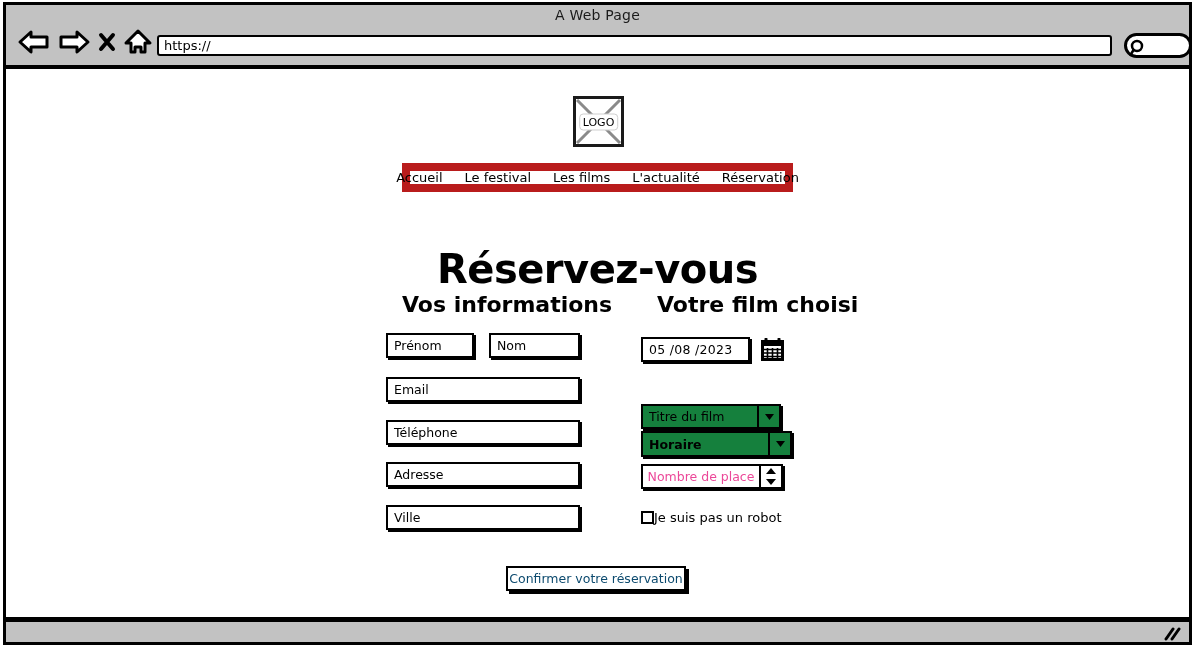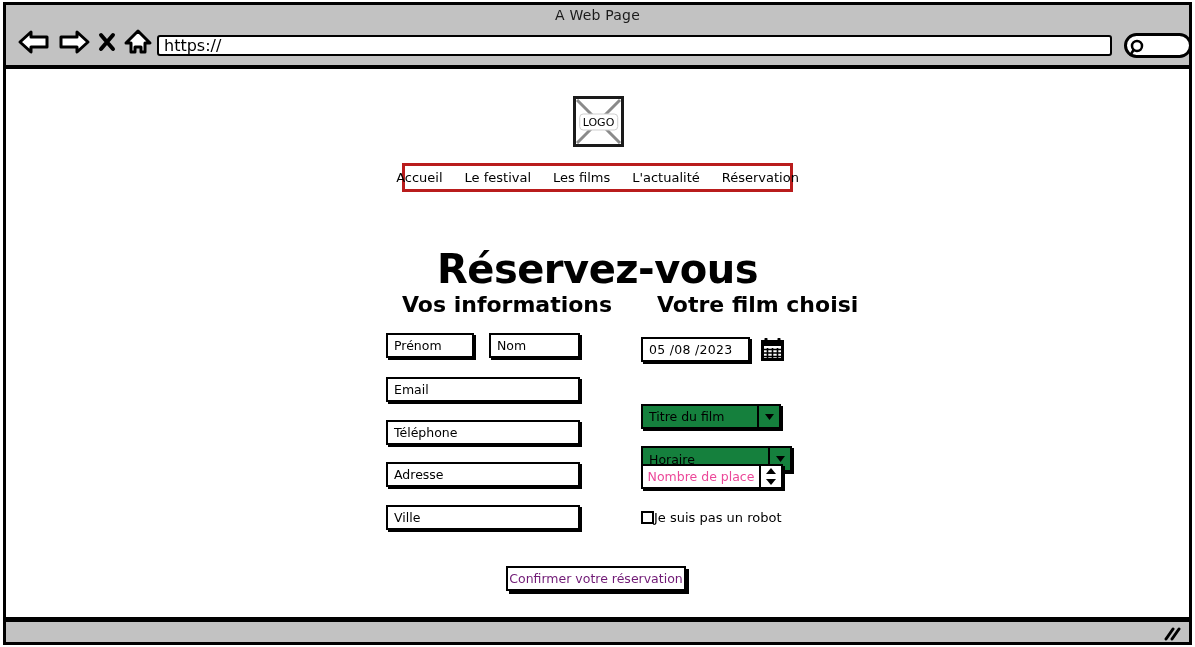--- a/index.html
+++ b/index.html
@@ -56,21 +56,21 @@
   .url-bar {
     position: absolute;
     left: 151px;
     top: 30px;
     width: 955px;
     height: 21px;
     box-sizing: border-box;
     background: #ffffff;
     border: 2px solid #000000;
     border-radius: 3px;
-    font-size: 16px;
+    font-size: 13px;
     color: #000000;
     line-height: 17px;
     padding-left: 5px;
     overflow: hidden;
     white-space: nowrap;
   }
 
   .search-pill {
     position: absolute;
     left: 1118px;
@@ -145,21 +145,21 @@
   }
 
   
   .navbar {
     position: absolute;
     left: 402px;
     top: 163px;
     width: 391px;
     height: 29px;
     box-sizing: border-box;
-    border: 3px solid #b91c1c;
+    border: 8px solid #b91c1c;
     background: #ffffff;
     display: flex;
     align-items: center;
     justify-content: center;
     gap: 22px;
     padding: 0 12px;
   }
   .navbar a {
     font-size: 13px;
     color: #000000;
@@ -243,21 +243,21 @@
     white-space: nowrap;
   }
   .wf-select .arrow-box {
     width: 20px;
     border-left: 2px solid #000000;
     display: flex;
     align-items: center;
     justify-content: center;
   }
   .s-titre   { left: 641px; top: 379px; width: 140px; height: 25px; }
-  .s-horaire { left: 641px; top: 421px; width: 151px; height: 26px; }
+  .s-horaire { left: 641px; top: 406px; width: 151px; height: 26px; font-weight: bold; }
 
   .wf-stepper {
     position: absolute;
     left: 641px;
     top: 464px;
     width: 142px;
     height: 25px;
     box-sizing: border-box;
     background: #ffffff;
     border: 2px solid #000000;
@@ -311,21 +311,21 @@
     width: 180px;
     height: 25px;
     box-sizing: border-box;
     background: #ffffff;
     border: 2px solid #000000;
     box-shadow: 3px 3px 0 #000000;
     display: flex;
     align-items: center;
     justify-content: center;
     font-size: 12.5px;
-    color: #701a75;
+    color: #0c4a6e;
     white-space: nowrap;
     cursor: pointer;
   }
 </style>
 </head>
 <body>
 
 <div class="browser">
 
   <div class="chrome">

